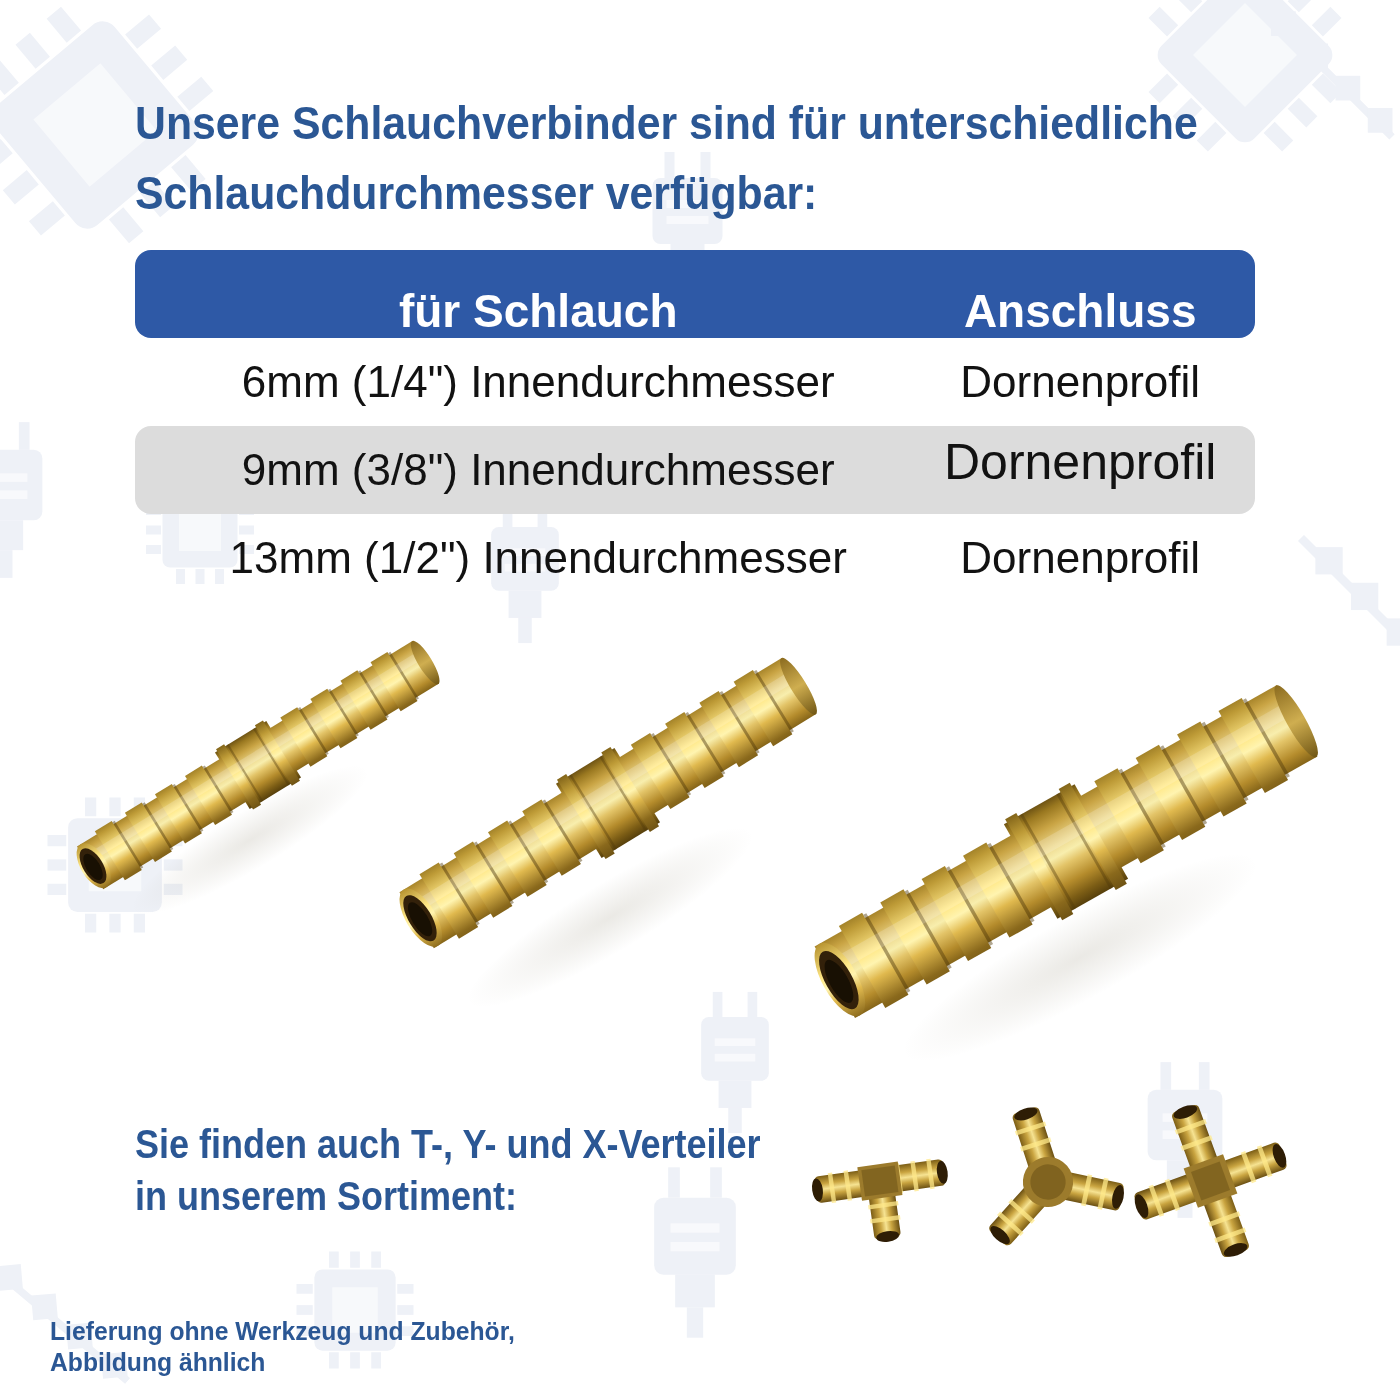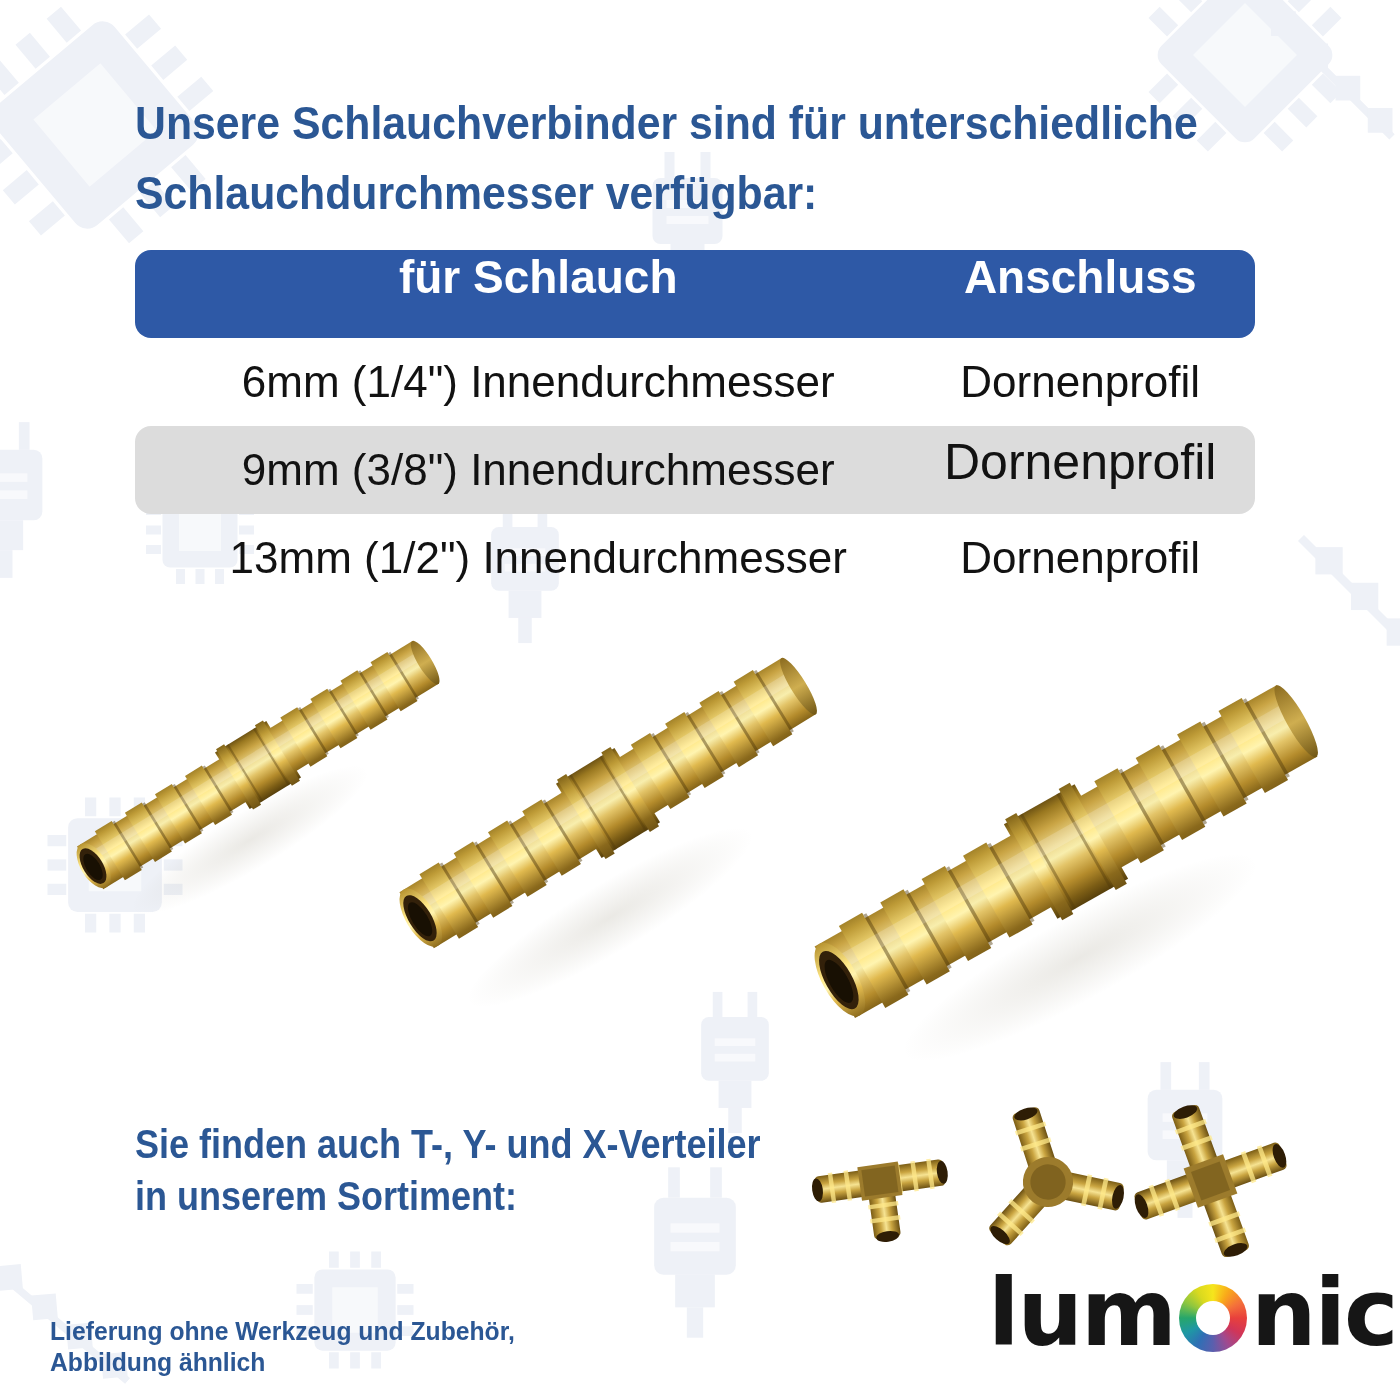--- a/index.html
+++ b/index.html
@@ -11,21 +11,21 @@
   .wm{position:absolute;color:#eef1f7;pointer-events:none;}
   
   .heading{
     position:absolute;left:135px;top:88px;width:1400px;
     font-weight:bold;font-size:46px;line-height:70px;color:var(--accent-blue);
     transform:scaleX(.93);transform-origin:left top;letter-spacing:0;
   }
   
   .htable{position:absolute;left:135px;top:250px;width:1120px;}
   .t-head{
-    display:flex;align-items:flex-start;height:88px;border-radius:16px;
+    display:flex;align-items:flex-end;height:88px;border-radius:16px;
     background:var(--header-bg);color:#ffffff;font-weight:bold;font-size:46px;
   }
   .t-row{display:flex;align-items:center;height:88px;font-size:44px;color:var(--ink);}
   .t-row.alt{background:var(--row-alt);border-radius:16px;}
   .c1{flex:0 0 72%;text-align:center;}
   .c2{flex:1;text-align:center;padding-right:36px;}
   .t-row.alt .c2{font-size:50px;transform:translateY(-8px);}
   
   .photo{position:absolute;}
   .shadow{position:absolute;border-radius:50%;
@@ -351,19 +351,14 @@
     </svg>
   <svg class="photo" style="left:1128px;top:1100px" width="165" height="162" viewBox="0 0 170 170">
       <use href="#xconn"></use>
     </svg>
 
   <div class="disclaimer">
     <div>Lieferung ohne Werkzeug und Zubehör,</div>
     <div>Abbildung ähnlich</div>
   </div>
 
-  <div class="logo">
-    <span>lum</span>
-    <span class="logo-ring"></span>
-    <span>nic</span>
-  </div>
 
 </div>
 
 </body></html>

